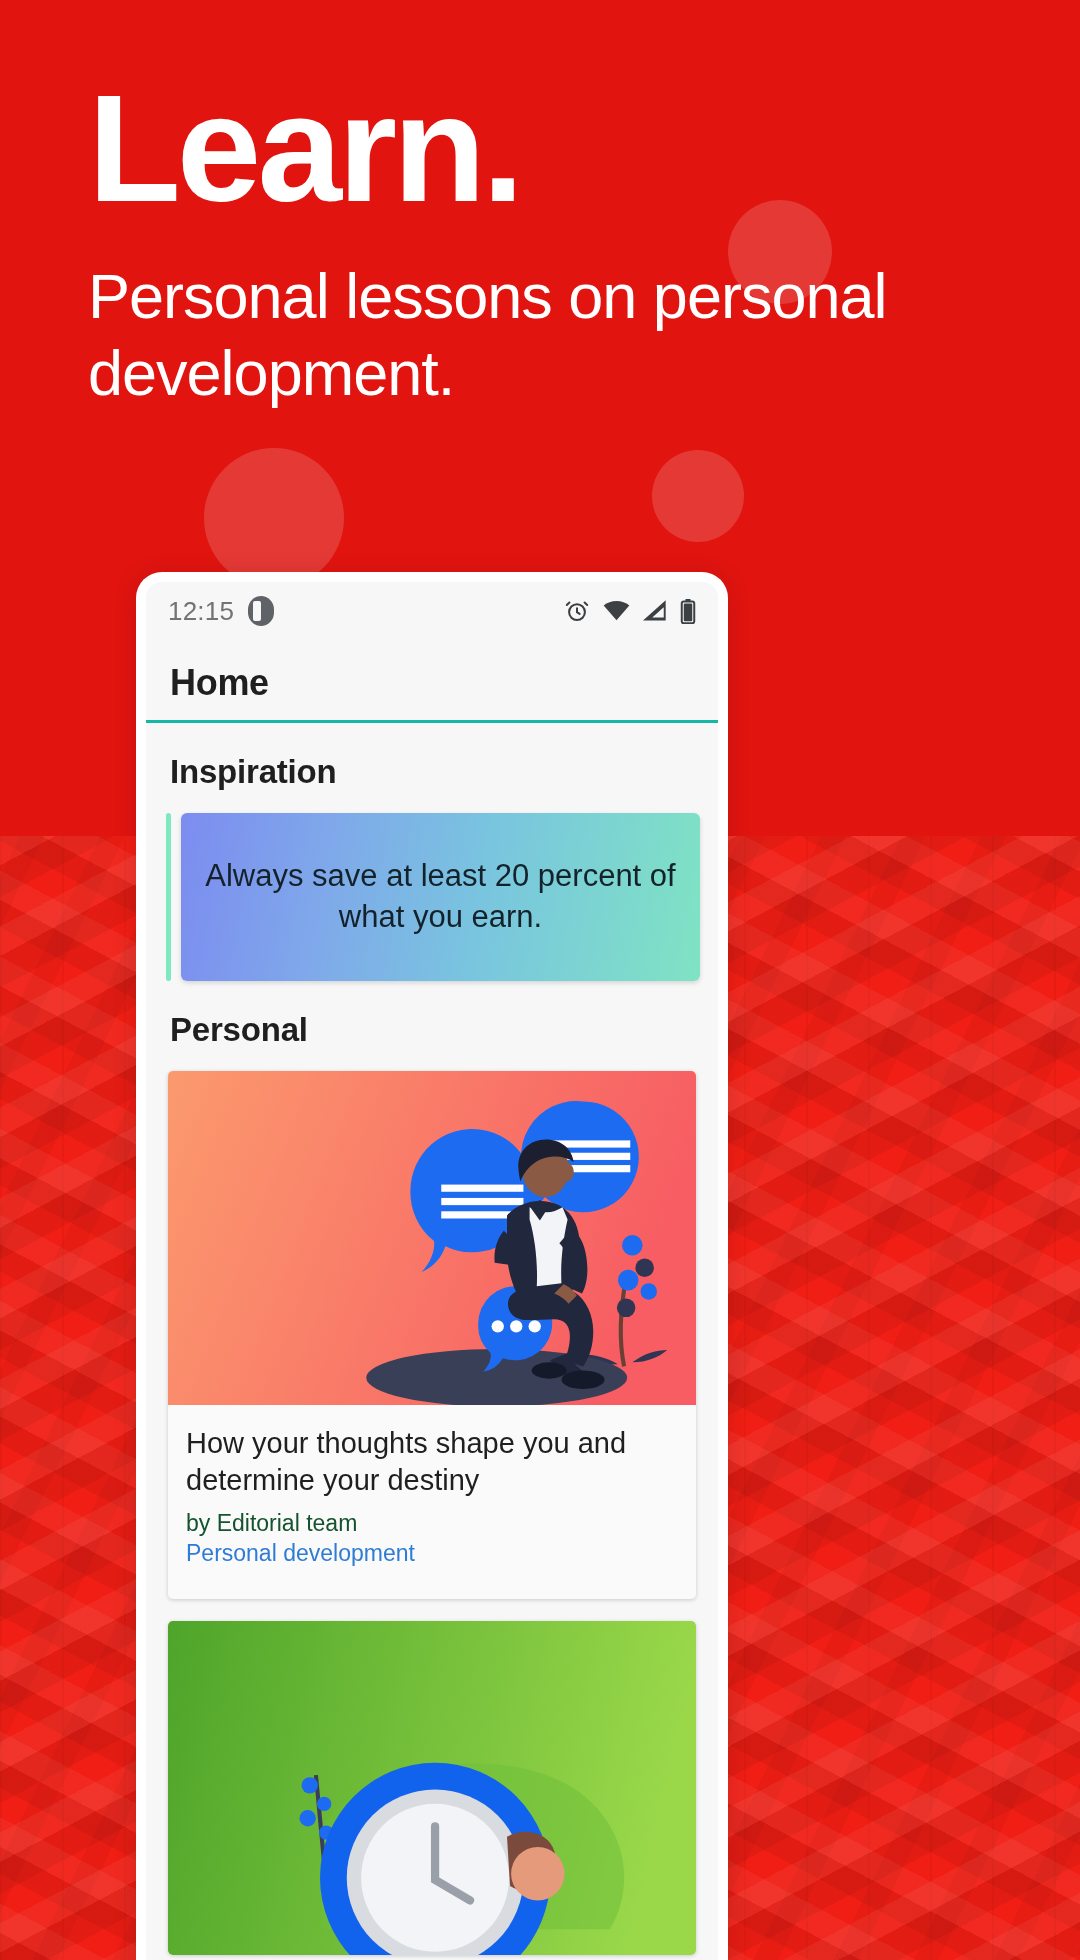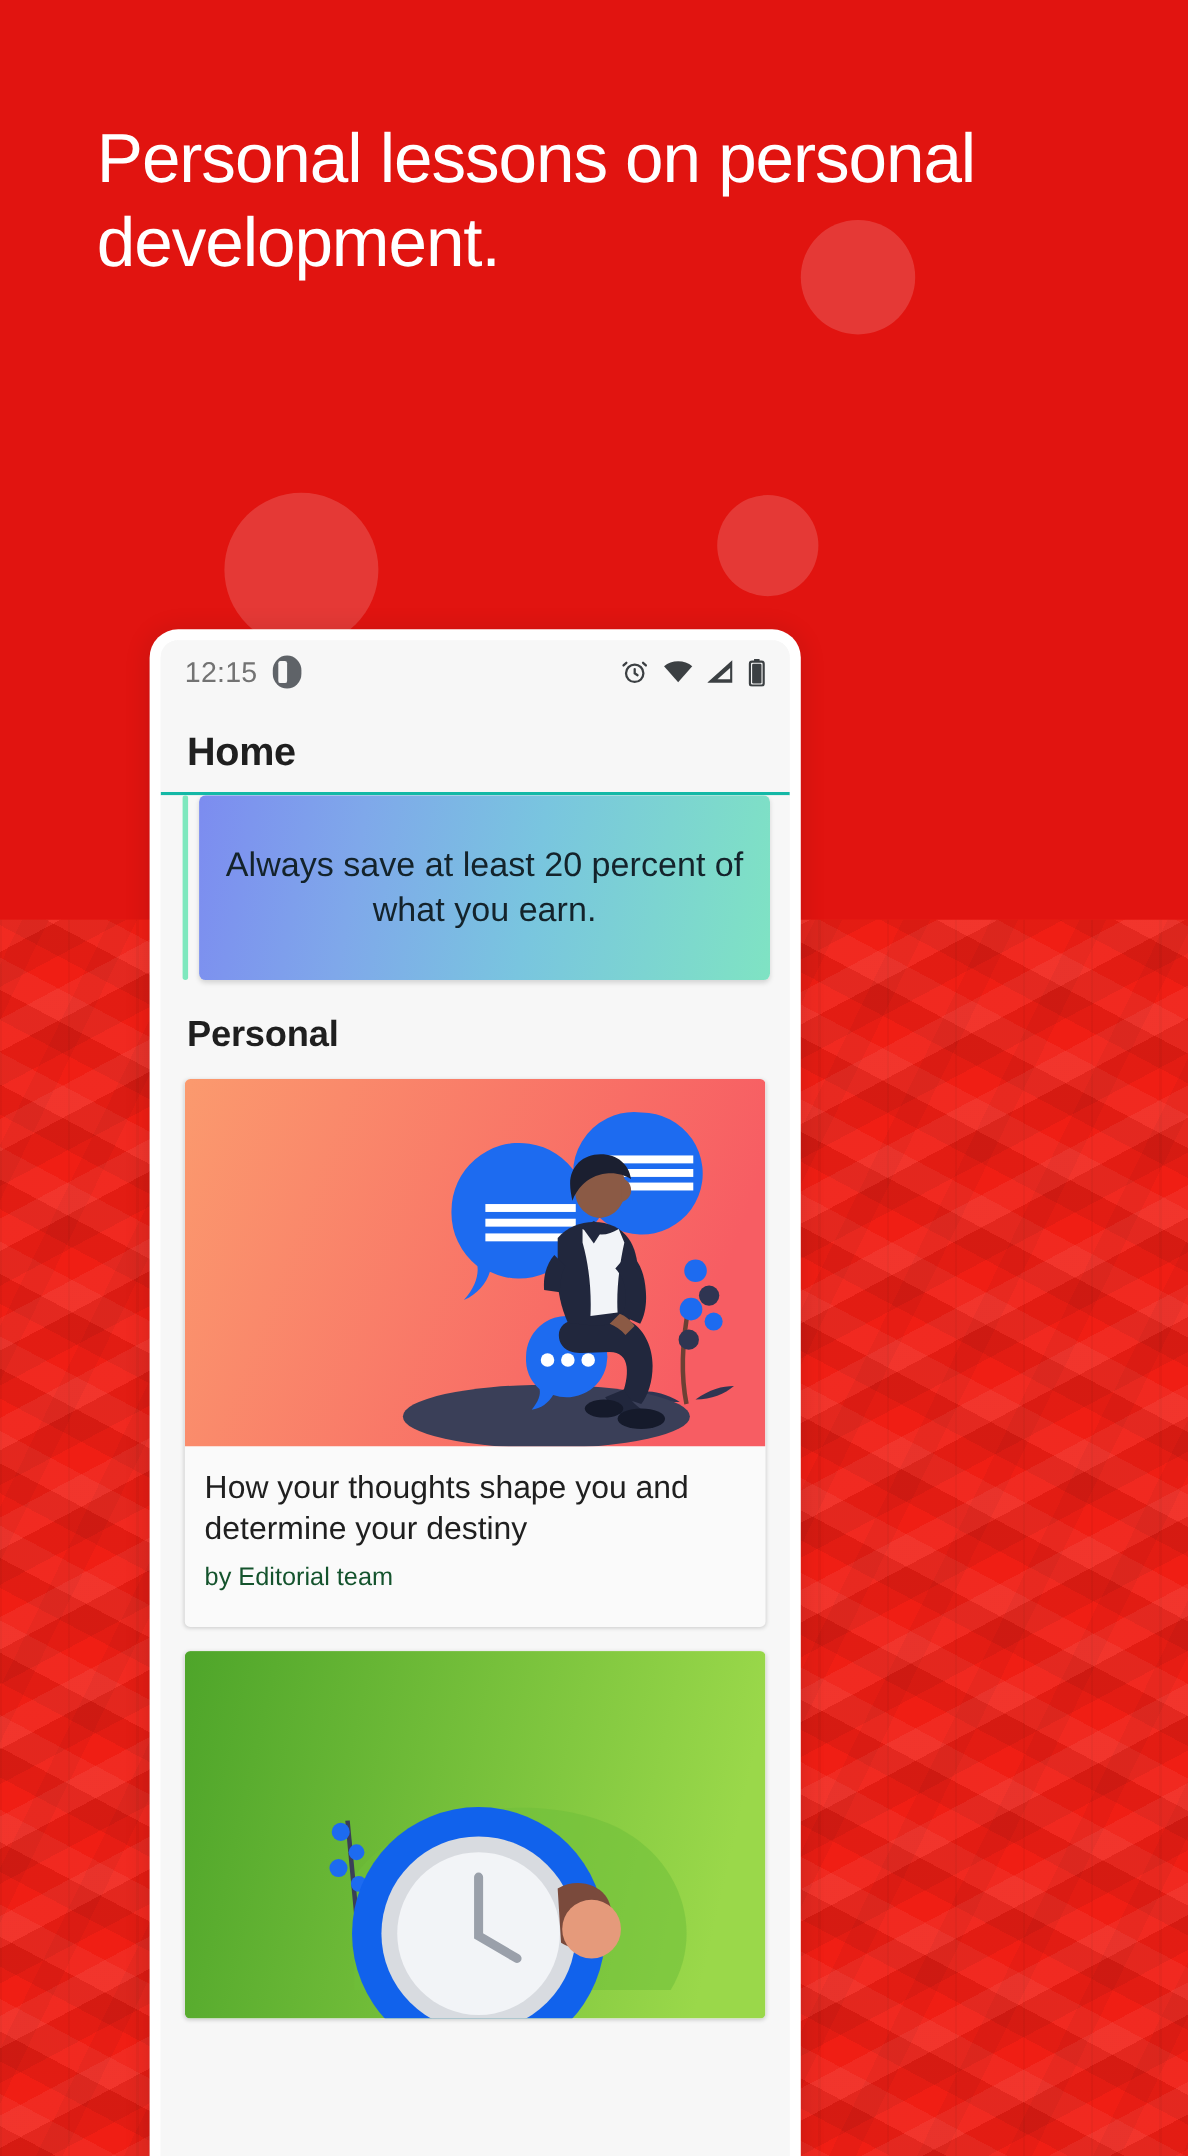--- a/index.html
+++ b/index.html
@@ -138,20 +138,21 @@
 <div id="bg-flat"></div>
 <div id="bg-texture">
   <div class="tri-layer"></div>
   <div class="tri-layer2"></div>
 </div>
 <div class="deco-circle" id="circle-1"></div>
 <div class="deco-circle" id="circle-2"></div>
 <div class="deco-circle" id="circle-3"></div>
 
 <div id="hero">
+  <div id="headline">Learn.</div>
   <div id="subtitle">Personal lessons on personal development.</div>
 </div>
 
 <div id="phone">
   <div id="phone-screen">
 
     <div id="status-bar">
       <span id="status-time">12:15</span>
       <span id="status-app-icon"></span>
       <span id="status-right">
@@ -183,20 +184,21 @@
         </span>
       </span>
     </div>
 
     <div id="app-bar">
       <div id="app-bar-title">Home</div>
     </div>
 
     <div id="content">
 
+      <div class="section-title">Inspiration</div>
 
       <div id="quote-wrap">
         <div id="quote-accent"></div>
         <div id="quote-card">
           <div id="quote-text">Always save at least 20 percent of what you earn.</div>
         </div>
       </div>
 
       <div class="section-title">Personal</div>
 
@@ -254,20 +256,21 @@
               <path d="M345 96c2-12 11-20 23-20s21 9 22 21c1 9-2 18-8 24-5 5-12 7-18 6-9-2-16-9-18-18-1-5-1-9-1-13z" fill="#8B5A45"></path>
               <path d="M341 97c0-15 11-26 27-26 15 0 25 9 27 22-6-4-14-6-22-5-9 1-16 5-21 10-4 4-7 9-9 14-1-5-2-10-2-15z" fill="#1B1F30"></path>
               <path d="M386 92c5 1 9 5 9 11 0 5-4 9-8 10z" fill="#8B5A45"></path>
 
               <path d="M352 136l10 14 9-14-9-6z" fill="#21273D"></path>
             </svg>
           </div>
           <div class="lesson-body">
             <div class="lesson-title">How your thoughts shape you and determine your destiny</div>
             <div class="lesson-author">by Editorial team</div>
+            <div class="lesson-category">Personal development</div>
           </div>
         </div>
 
         <div class="lesson-card">
           <div class="lesson-hero">
             <svg viewBox="0 0 514 334" preserveAspectRatio="xMidYMin slice">
               <defs>
                 <linearGradient id="g2" x1="0" y1="0" x2="1" y2="0.15">
                   <stop offset="0" stop-color="#4EA52A"></stop>
                   <stop offset="1" stop-color="#9AD84A"></stop>

